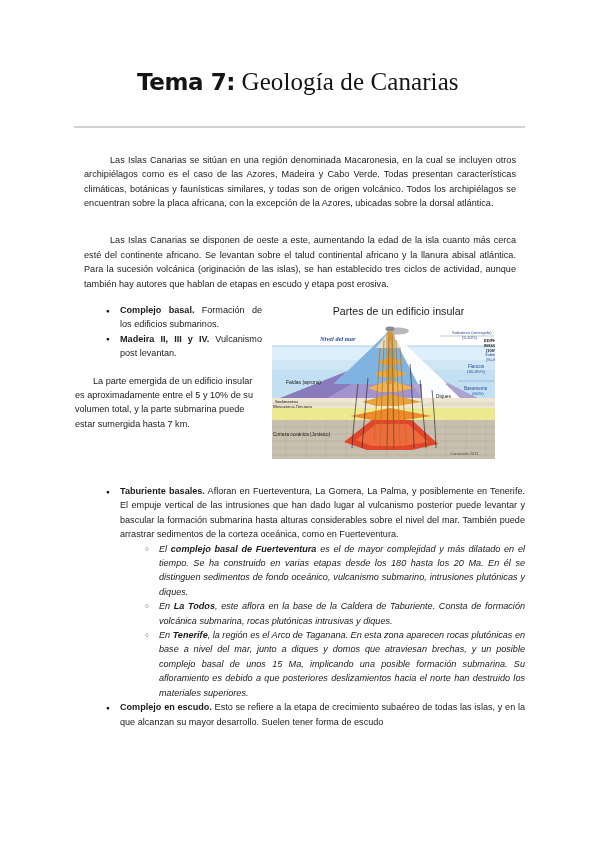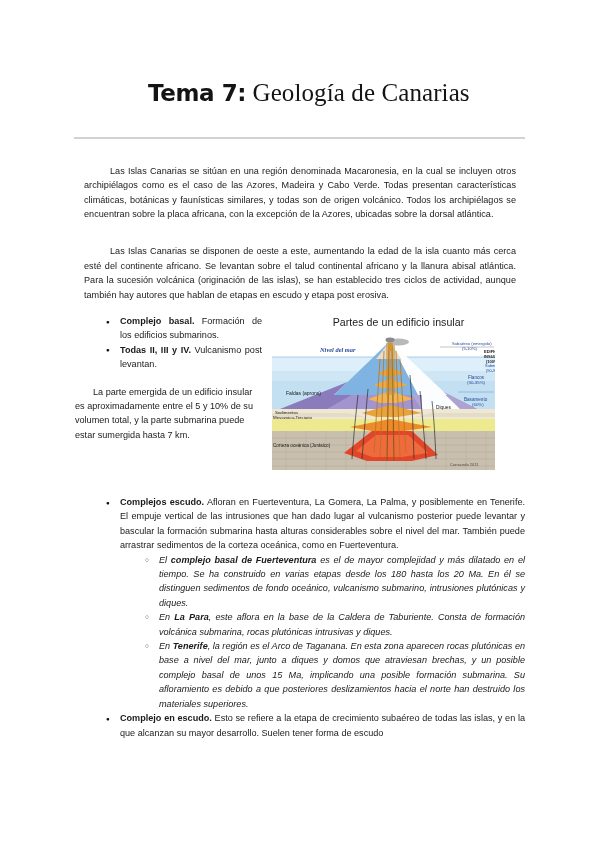--- a/index.html
+++ b/index.html
@@ -22,21 +22,21 @@
     height: 848px;
     box-sizing: border-box;
     padding: 0 75px 0 75px;
   }
 
   
   .title-block {
     padding-top: 68px;
   }
   h1.doc-title {
-    margin: 11px;
+    margin: 0;
     font-family: "Liberation Serif", serif;
     font-weight: normal;
     font-size: 25px;
     line-height: 1.15;
     letter-spacing: 0.1px;
     color: #141414;
     padding-left: 62px;
   }
   h1.doc-title .tema {
     font-family: "DejaVu Sans", sans-serif;
@@ -294,40 +294,40 @@
           </g>
         </svg>
       </div>
     </div>
 
     <ul class="lvl1 tight-list">
       <li>
         <b>Complejo basal.</b><span> Formación de los edificios submarinos.</span>
       </li>
       <li>
-        <b>Todas II, III y IV.</b><span> Vulcanismo post levantan.</span>
+        <b>Madeira II, III y IV.</b><span> Vulcanismo post levantan.</span>
       </li>
     </ul>
 
     <p class="inline-para narrow">La parte emergida de un edificio insular es aproximadamente entre el 5 y 10% de su volumen total, y la parte submarina puede estar sumergida hasta 7 km.</p>
   </div>
 
   <div class="section-gap"></div>
 
   <ul class="lvl1">
 
     <li>
-      <b>Complejos escudo.</b><span> Afloran en Fuerteventura, La Gomera, La Palma, y posiblemente en Tenerife. El empuje vertical de las intrusiones que han dado lugar al vulcanismo posterior puede levantar y bascular la formación submarina hasta alturas considerables sobre el nivel del mar. También puede arrastrar sedimentos de la corteza oceánica, como en Fuerteventura.</span>
+      <b>Taburiente basales.</b><span> Afloran en Fuerteventura, La Gomera, La Palma, y posiblemente en Tenerife. El empuje vertical de las intrusiones que han dado lugar al vulcanismo posterior puede levantar y bascular la formación submarina hasta alturas considerables sobre el nivel del mar. También puede arrastrar sedimentos de la corteza oceánica, como en Fuerteventura.</span>
 
       <ul class="lvl2">
         <li>
           <span>El </span><b>complejo basal de Fuerteventura</b><span> es el de mayor complejidad y más dilatado en el tiempo. Se ha construido en varias etapas desde los 180 hasta los 20 Ma. En él se distinguen sedimentos de fondo oceánico, vulcanismo submarino, intrusiones plutónicas y diques.</span>
         </li>
         <li>
-          <span>En </span><b>La Para</b><span>, este aflora en la base de la Caldera de Taburiente. Consta de formación volcánica submarina, rocas plutónicas intrusivas y diques.</span>
+          <span>En </span><b>La Todos</b><span>, este aflora en la base de la Caldera de Taburiente. Consta de formación volcánica submarina, rocas plutónicas intrusivas y diques.</span>
         </li>
         <li>
           <span>En </span><b>Tenerife</b><span>, la región es el Arco de Taganana. En esta zona aparecen rocas plutónicas en base a nivel del mar, junto a diques y domos que atraviesan brechas, y un posible complejo basal de unos 15 Ma, implicando una posible formación submarina. Su afloramiento es debido a que posteriores deslizamientos hacia el norte han destruido los materiales superiores.</span>
         </li>
       </ul>
     </li>
 
     <li>
       <b>Complejo en escudo.</b><span> Esto se refiere a la etapa de crecimiento subaéreo de todas las islas, y en la que alcanzan su mayor desarrollo. Suelen tener forma de escudo</span>
     </li>

